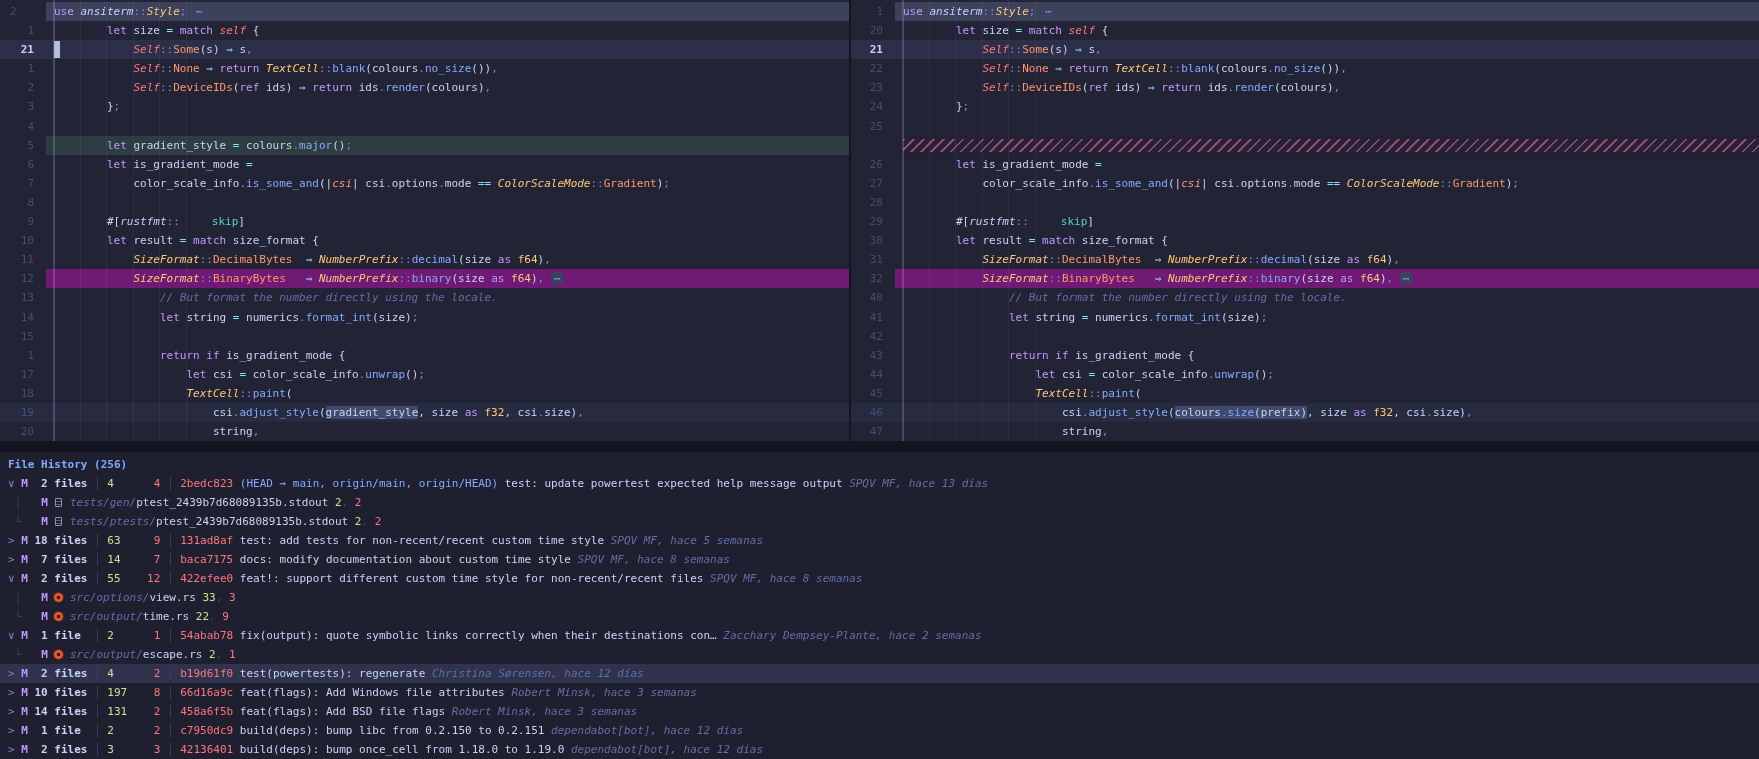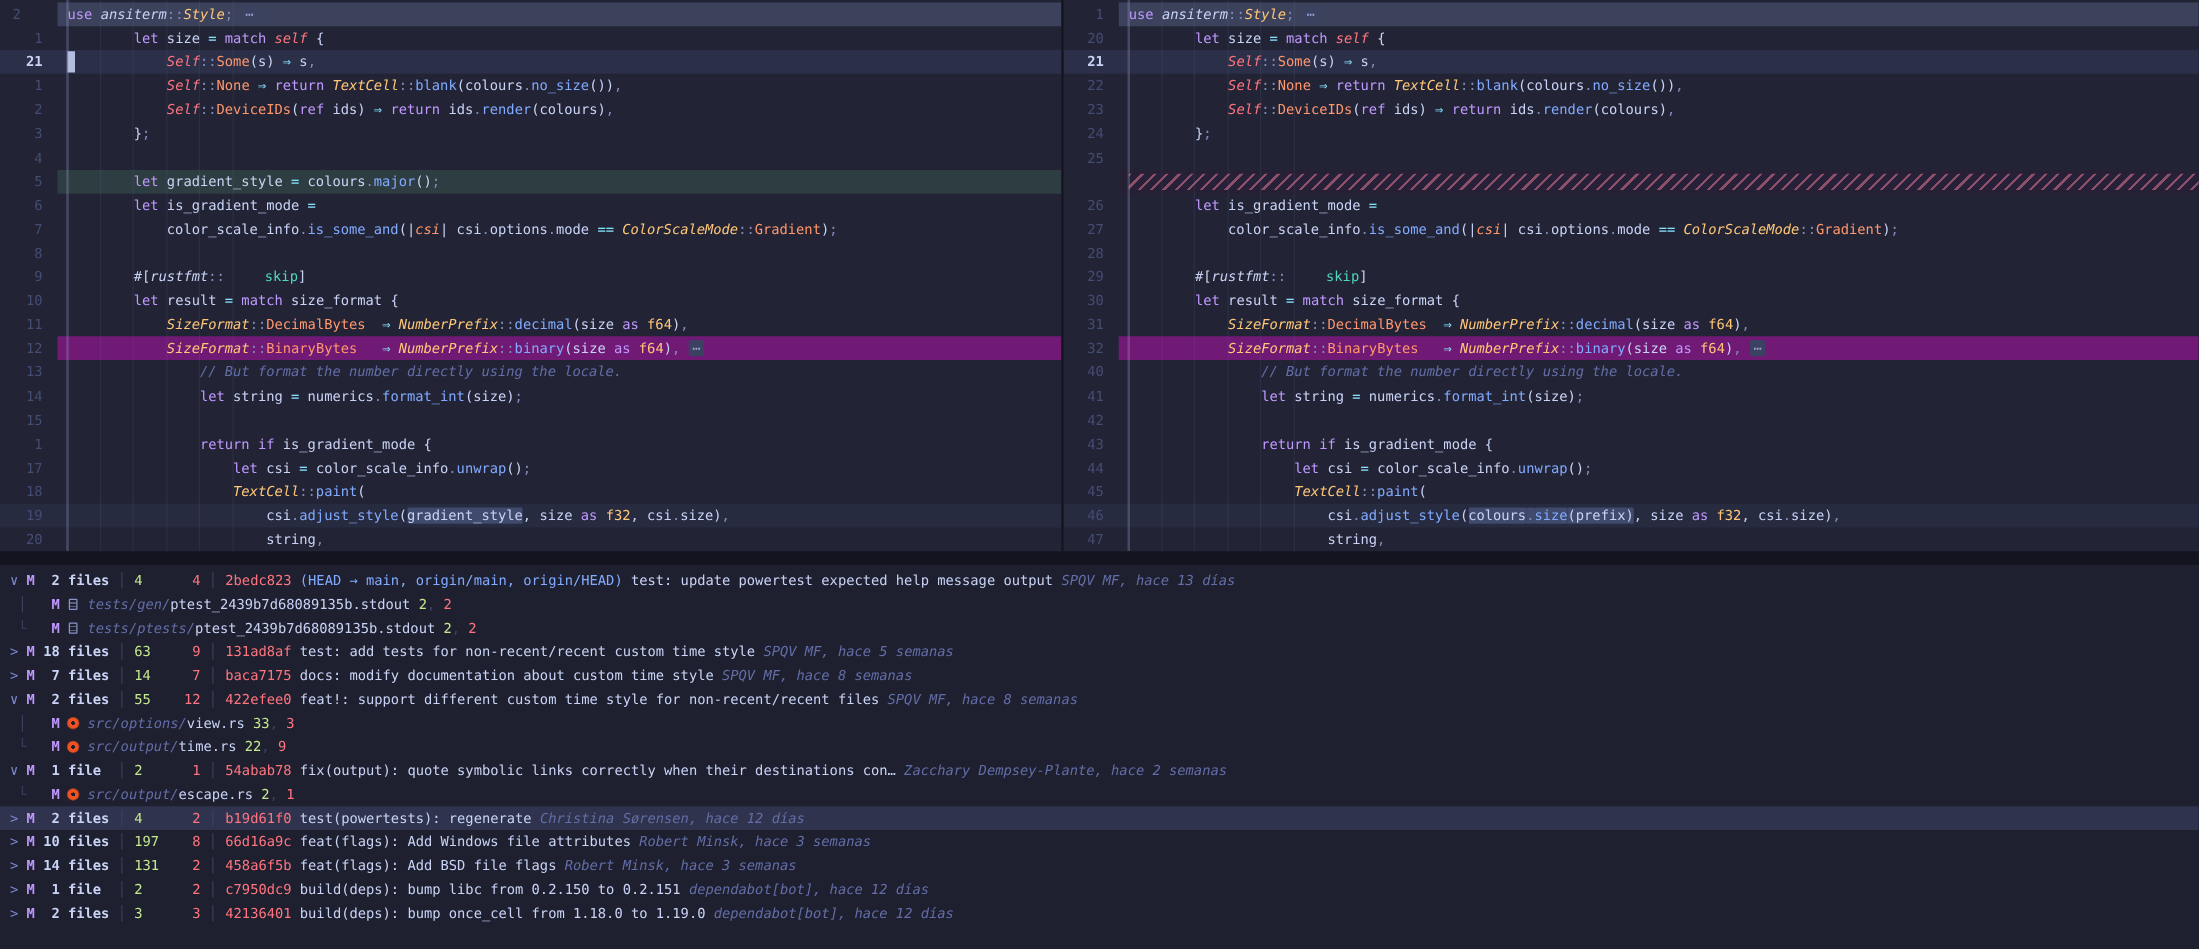--- a/index.html
+++ b/index.html
@@ -148,20 +148,21 @@
         <div class="guide" style="left: 104px;"></div>
         <div class="guide" style="left: 130.5px;"></div>
         <div class="guide" style="left: 157px;"></div>
         <div class="guide" style="left: 183.5px;"></div>
       </div>
   </div>
 
   <div class="hdivider"></div>
 
   <div class="history">
+    <div class="h-title"><span class="t1">File History</span><span> </span><span class="t2">(256)</span></div>
     <div id="h-entries">
         <div class="h-row"><span class="hc-chev">∨</span><span> </span><span class="hc-st">M</span><span> </span><span class="hc-files"> 2 files</span><span class="hc-sep"> │ </span><span class="hc-add">4   </span><span class="hc-rem">   4</span><span class="hc-sep"> │ </span><span class="hc-hash">2bedc823 </span><span class="hc-refs">(HEAD → main, origin/main, origin/HEAD) </span><span class="hc-msg">test: update powertest expected help message output </span><span class="hc-meta">SPQV MF, hace 13 días</span></div>
         <div class="h-row"><span class="hc-sep"> │   </span><span class="hc-st">M</span><span> </span><span class="icon-doc"></span><span> </span><span class="hc-dir">tests/gen/</span><span class="hc-name">ptest_2439b7d68089135b.stdout </span><span class="hc-add">2</span><span class="hc-sep">, </span><span class="hc-rem">2</span></div>
         <div class="h-row"><span class="hc-sep"> └   </span><span class="hc-st">M</span><span> </span><span class="icon-doc"></span><span> </span><span class="hc-dir">tests/ptests/</span><span class="hc-name">ptest_2439b7d68089135b.stdout </span><span class="hc-add">2</span><span class="hc-sep">, </span><span class="hc-rem">2</span></div>
         <div class="h-row"><span class="hc-chev">&gt;</span><span> </span><span class="hc-st">M</span><span> </span><span class="hc-files">18 files</span><span class="hc-sep"> │ </span><span class="hc-add">63  </span><span class="hc-rem">   9</span><span class="hc-sep"> │ </span><span class="hc-hash">131ad8af </span><span class="hc-msg">test: add tests for non-recent/recent custom time style </span><span class="hc-meta">SPQV MF, hace 5 semanas</span></div>
         <div class="h-row"><span class="hc-chev">&gt;</span><span> </span><span class="hc-st">M</span><span> </span><span class="hc-files"> 7 files</span><span class="hc-sep"> │ </span><span class="hc-add">14  </span><span class="hc-rem">   7</span><span class="hc-sep"> │ </span><span class="hc-hash">baca7175 </span><span class="hc-msg">docs: modify documentation about custom time style </span><span class="hc-meta">SPQV MF, hace 8 semanas</span></div>
         <div class="h-row"><span class="hc-chev">∨</span><span> </span><span class="hc-st">M</span><span> </span><span class="hc-files"> 2 files</span><span class="hc-sep"> │ </span><span class="hc-add">55  </span><span class="hc-rem">  12</span><span class="hc-sep"> │ </span><span class="hc-hash">422efee0 </span><span class="hc-msg">feat!: support different custom time style for non-recent/recent files </span><span class="hc-meta">SPQV MF, hace 8 semanas</span></div>
         <div class="h-row"><span class="hc-sep"> │   </span><span class="hc-st">M</span><span> </span><span class="icon-rust"></span><span> </span><span class="hc-dir">src/options/</span><span class="hc-name">view.rs </span><span class="hc-add">33</span><span class="hc-sep">, </span><span class="hc-rem">3</span></div>
         <div class="h-row"><span class="hc-sep"> └   </span><span class="hc-st">M</span><span> </span><span class="icon-rust"></span><span> </span><span class="hc-dir">src/output/</span><span class="hc-name">time.rs </span><span class="hc-add">22</span><span class="hc-sep">, </span><span class="hc-rem">9</span></div>
         <div class="h-row"><span class="hc-chev">∨</span><span> </span><span class="hc-st">M</span><span> </span><span class="hc-files"> 1 file </span><span class="hc-sep"> │ </span><span class="hc-add">2   </span><span class="hc-rem">   1</span><span class="hc-sep"> │ </span><span class="hc-hash">54abab78 </span><span class="hc-msg">fix(output): quote symbolic links correctly when their destinations con… </span><span class="hc-meta">Zacchary Dempsey-Plante, hace 2 semanas</span></div>

